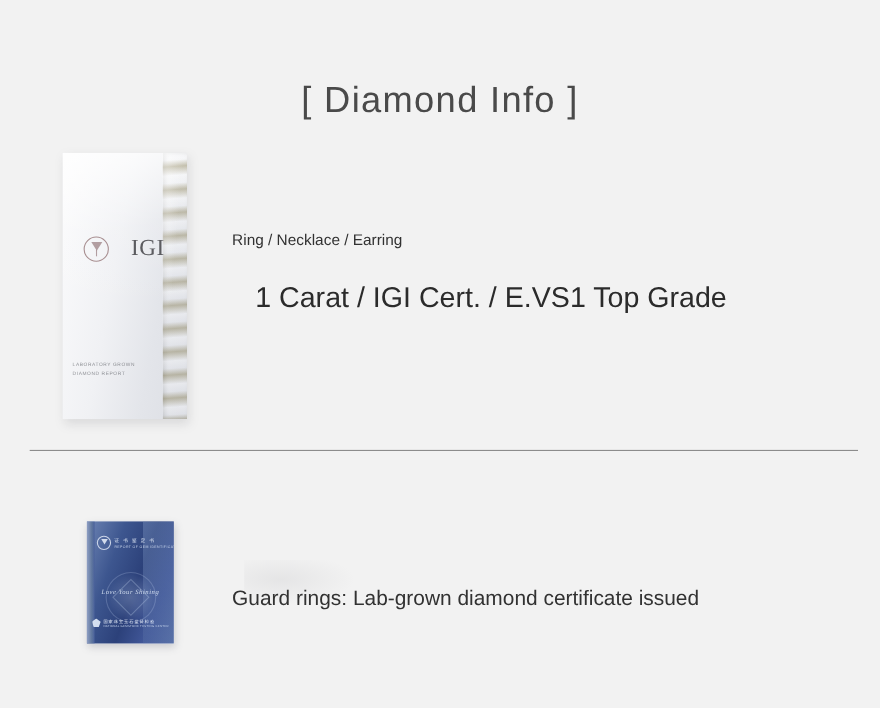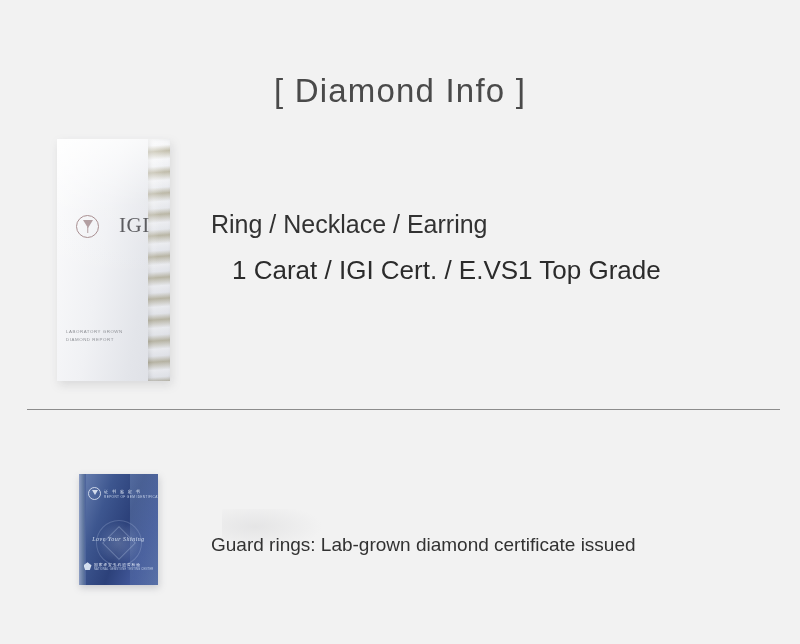--- a/index.html
+++ b/index.html
@@ -160,21 +160,21 @@
 
   .info-block {
     position: absolute;
     left: 211px;
     top: 0;
   }
   .info-line-1 {
     position: absolute;
     left: 0px;
     top: 71px;
-    font-size: 25px;
+    font-size: 14px;
     color: #323232;
     white-space: pre;
   }
   .info-line-2 {
     position: absolute;
     left: 21px;
     top: 116px;
     font-size: 26px;
     color: #2b2b2b;
     white-space: pre;

